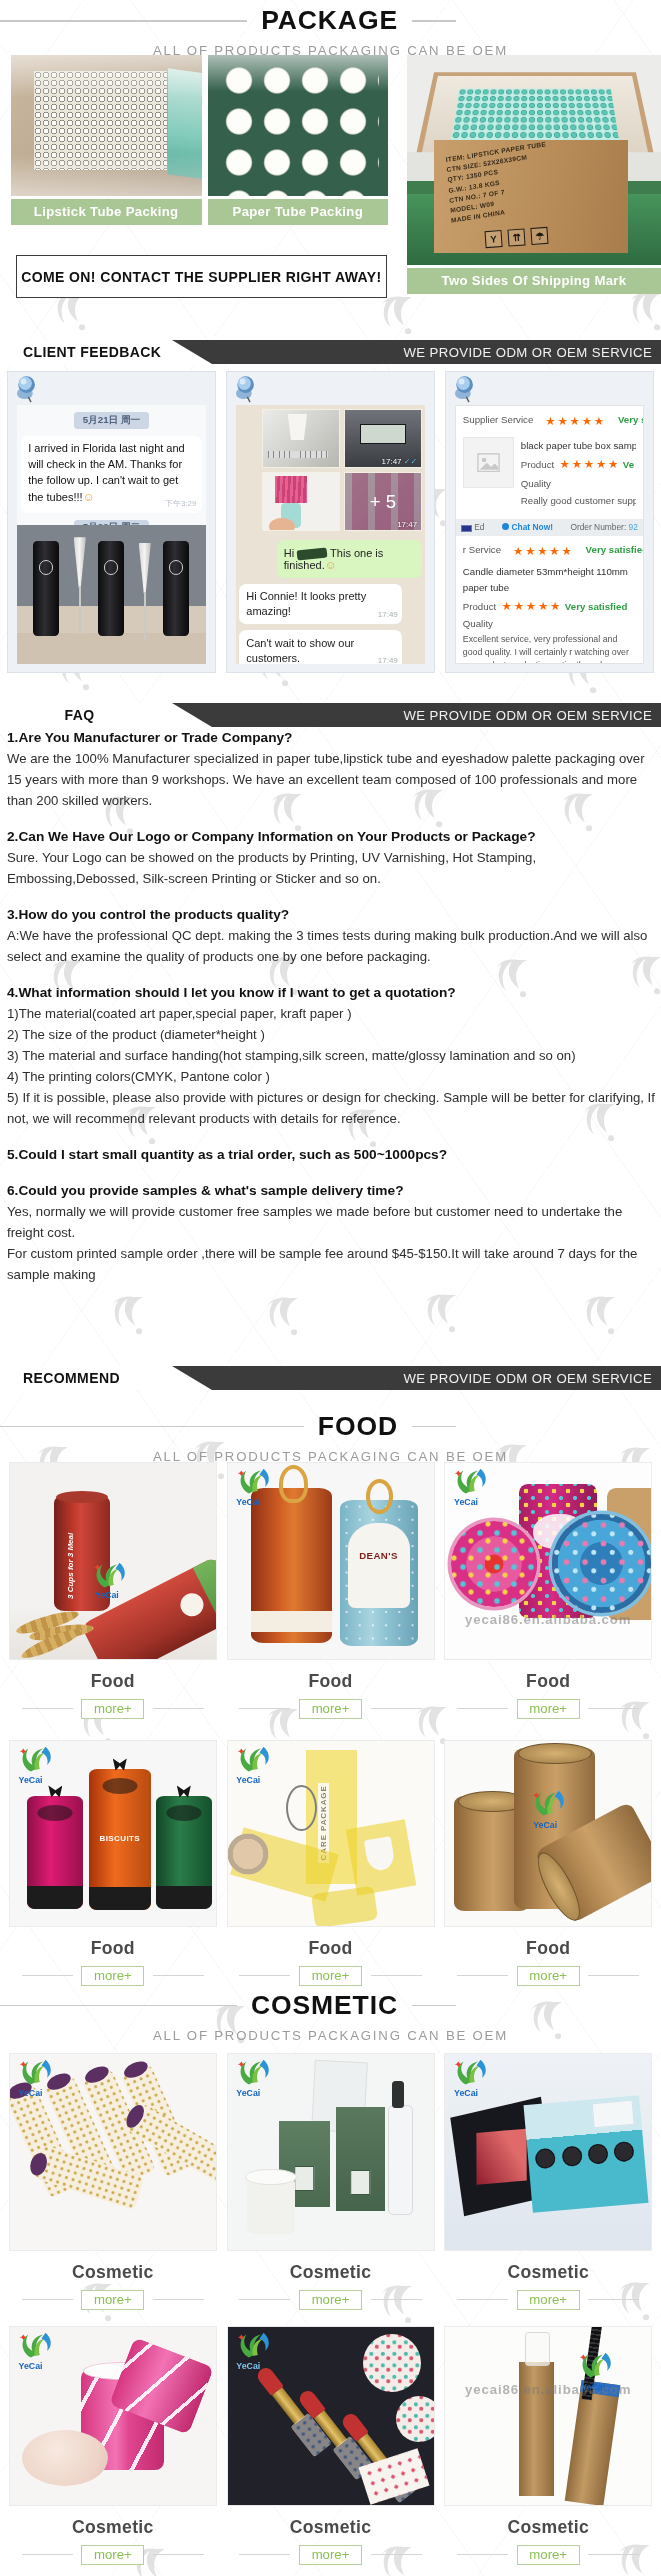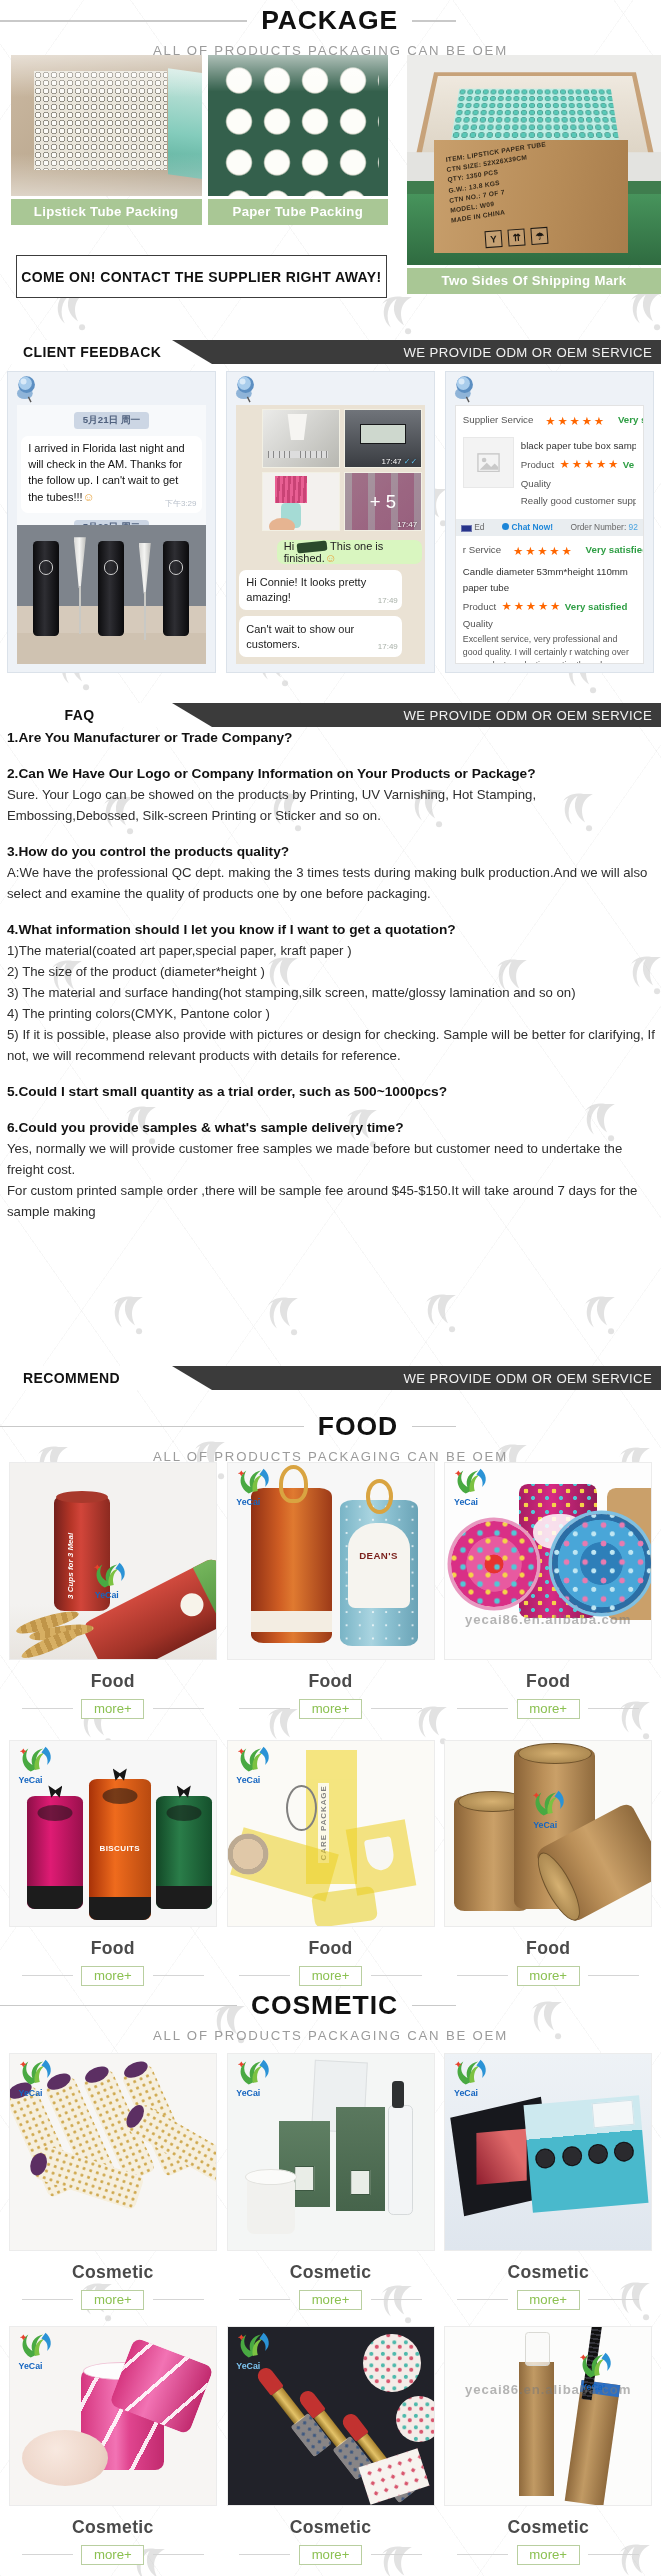--- a/index.html
+++ b/index.html
@@ -107,21 +107,21 @@
   .gc3 .fringe{position:absolute;left:16%;top:4%;width:42%;height:48%;background:repeating-linear-gradient(93deg,#e85f93 0 2.6px,#c94375 2.6px 5.3px);}
   .gc3 .tealtube{position:absolute;left:24%;top:52%;width:26%;height:44%;background:#a5dbd5;border-radius:4.4px;}
   .gc3 .finger{position:absolute;left:8%;bottom:-8%;width:34%;height:30%;background:#e6b491;border-radius:50%;}
   .gc4{background:linear-gradient(135deg,#ecc3d2,#dc95ba 55%,#cb7fa9);}
   .gc4 .tubes{position:absolute;inset:0;background:repeating-linear-gradient(90deg,rgba(255,255,255,.55) 0 7px,rgba(233,145,185,.55) 7px 23px);}
   .gc4 .shade{position:absolute;inset:0;background:rgba(40,30,40,.38);display:flex;align-items:center;justify-content:center;
       color:#fff;font-size:18.5px;font-weight:400;}
   .ptime{position:absolute;right:3.5px;bottom:1.8px;color:#fff;font-size:8px;text-shadow:0 0 1.8px rgba(0,0,0,.6);}
   .checks{color:#63c3f0;}
   .gbubble{position:relative;margin:8.8px 3.5px 0 41px;background:#d9f6c0;border-radius:7px;
-      padding:0 7px;font-size:11px;color:#222;}
+      padding:7px 7px;font-size:11px;color:#222;}
   .scribble{display:inline-block;width:30px;height:9.7px;background:#2c4a2c;border-radius:2.6px;transform:rotate(-6deg);vertical-align:middle;}
   .wbubble{position:relative;margin:6.2px 23px 0 3.5px;background:#fff;border-radius:7px;
       padding:5.3px 26.5px 5.3px 7px;font-size:11px;color:#222;line-height:1.35;}
   .btime{position:absolute;right:4.4px;bottom:3.5px;color:#a8b0a8;font-size:8px;}
 
   .rev{background:#fff;border:0.9px solid #e3e3e3;font-size:9.7px;color:#555;}
   .revrow{display:flex;align-items:flex-start;gap:12px;padding:8px 7px 3.5px;white-space:nowrap;overflow:hidden;}
   .rstars{color:#f60;font-size:11.5px;letter-spacing:1.8px;}
   .verdict{color:#2e9e44;font-weight:700;}
   .rextra{color:#8a8a8a;}
@@ -213,21 +213,21 @@
   .s-f3 .a3{position:absolute;right:0px;top:51px;width:99px;height:99px;border-radius:50%;
       background:radial-gradient(#e87bb0 2.6px,transparent 3.2px) 5.3px 1.8px/18.5px 18.5px,
                  radial-gradient(#bfe6f2 2.3px,transparent 2.8px) 14px 10.6px/18.5px 18.5px,
                  radial-gradient(circle at 50% 50%,#2e7fb9 0 30%,#49a6d8 31% 62%,#2b6ea5 63%);
       box-shadow:0 0 0 3.5px #7fc0e2;}
   .s-f3 .ali-wm{bottom:32px;}
   
   .s-f4{background:#f7f7f7;}
   .s-f4 .tube{position:absolute;border-radius:8px/6.2px;}
   .s-f4 .b1{left:17.6px;top:55px;width:56px;height:113px;background:linear-gradient(90deg,#8d0f47,#df1b74 42%,#99104c);}
-  .s-f4 .b2{left:79px;top:38px;width:62px;height:141px;background:linear-gradient(90deg,#a83208,#ef6b1d 42%,#b84a10);}
+  .s-f4 .b2{left:79px;top:28px;width:62px;height:141px;background:linear-gradient(90deg,#a83208,#ef6b1d 42%,#b84a10);}
   .s-f4 .b3{left:146px;top:55px;width:56px;height:113px;background:linear-gradient(90deg,#124726,#2a7d49 42%,#15502c);}
   .s-f4 .tube i.cap{position:absolute;left:0;right:0;bottom:0;height:23px;background:#1c1c1c;border-radius:0 0 8px 8px;}
   .s-f4 .tube i.bow{position:absolute;left:50%;top:-10.6px;width:14px;height:12.3px;background:#161616;
       clip-path:polygon(50% 40%,0 0,20% 100%,50% 60%,80% 100%,100% 0);transform:translateX(-50%);}
   .s-f4 .tube i.oval{position:absolute;left:50%;top:8.8px;width:35px;height:16px;transform:translateX(-50%);
       background:rgba(20,20,20,.55);border-radius:50%;}
   .s-f4 .phtxt{left:0;right:0;text-align:center;top:65px;font-size:8px;letter-spacing:0.4px;}
   
   .s-f5{background:#fbfaf6;}
   .s-f5 .doodle{background-image:radial-gradient(#3a3a22 1px,transparent 1.3px);background-size:8px 8px;opacity:.55;}
@@ -703,20 +703,21 @@
   </div>
 
   <div class="dark-bar" style="top:703px">
     <div class="bar-left center">FAQ</div>
     <div class="bar-right">WE PROVIDE ODM OR OEM SERVICE</div>
   </div>
 
   <div class="sect" id="faq-list">
     <div class="faq-item">
       <div class="faq-q">1.Are You Manufacturer or Trade Company?</div>
+      <div class="faq-a">  We are the 100% Manufacturer specialized in paper tube,lipstick tube and eyeshadow palette packaging over 15 years with more than 9 workshops. We have an excellent team composed of 100 professionals and more than 200 skilled workers.</div>
     </div>
     <div class="faq-item">
       <div class="faq-q">2.Can We Have Our Logo or Company Information on Your Products or Package?</div>
       <div class="faq-a"> Sure. Your Logo can be showed on the products by Printing, UV Varnishing, Hot Stamping, Embossing,Debossed, Silk-screen Printing or Sticker and so on.</div>
     </div>
     <div class="faq-item">
       <div class="faq-q">3.How do you control the products quality?</div>
       <div class="faq-a">A:We have the professional QC dept. making the 3 times tests during making bulk production.And we will also select and examine the quality of products one by one before packaging.</div>
     </div>
     <div class="faq-item">

